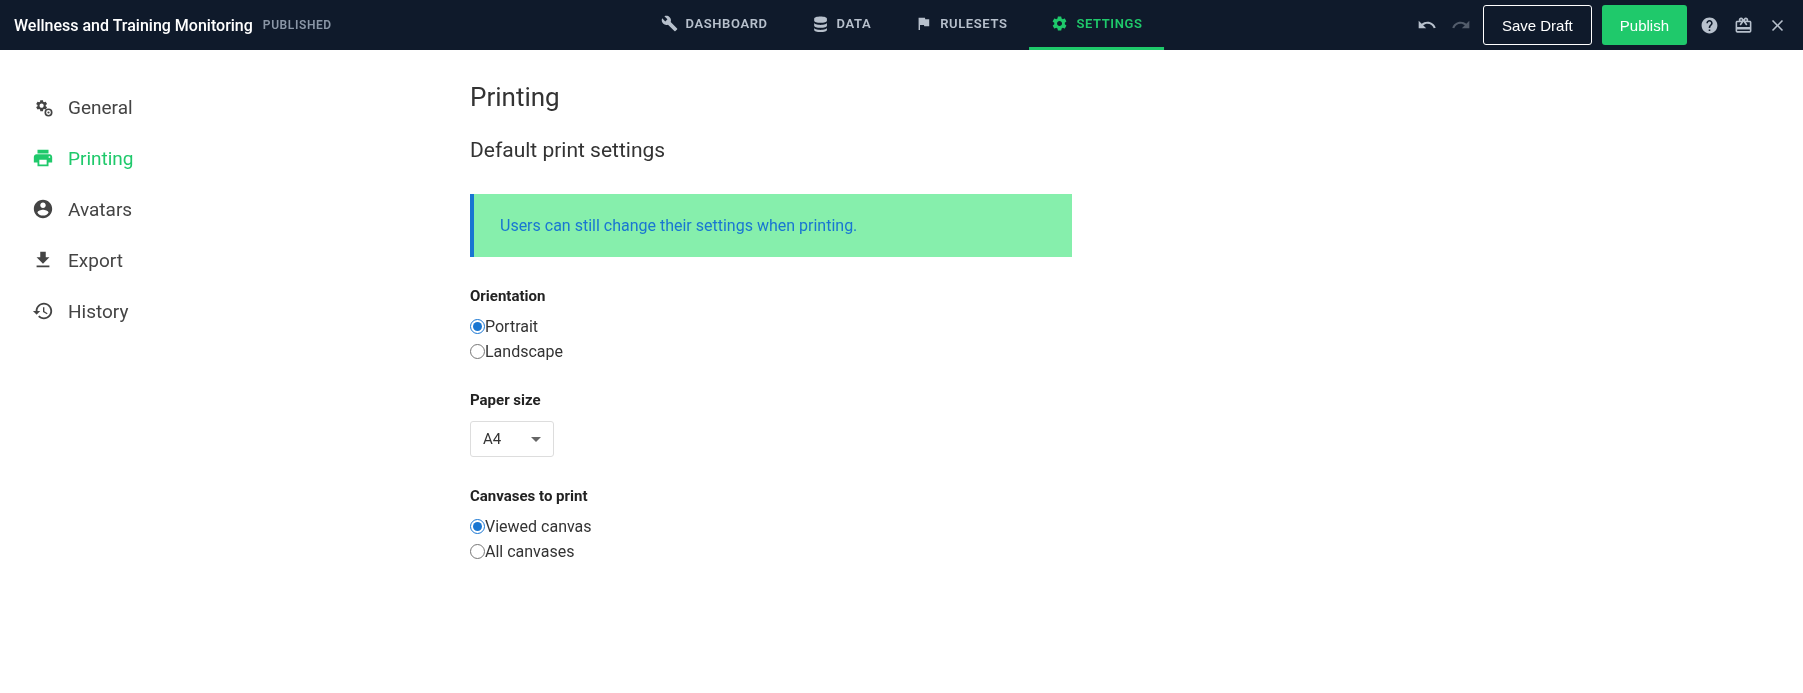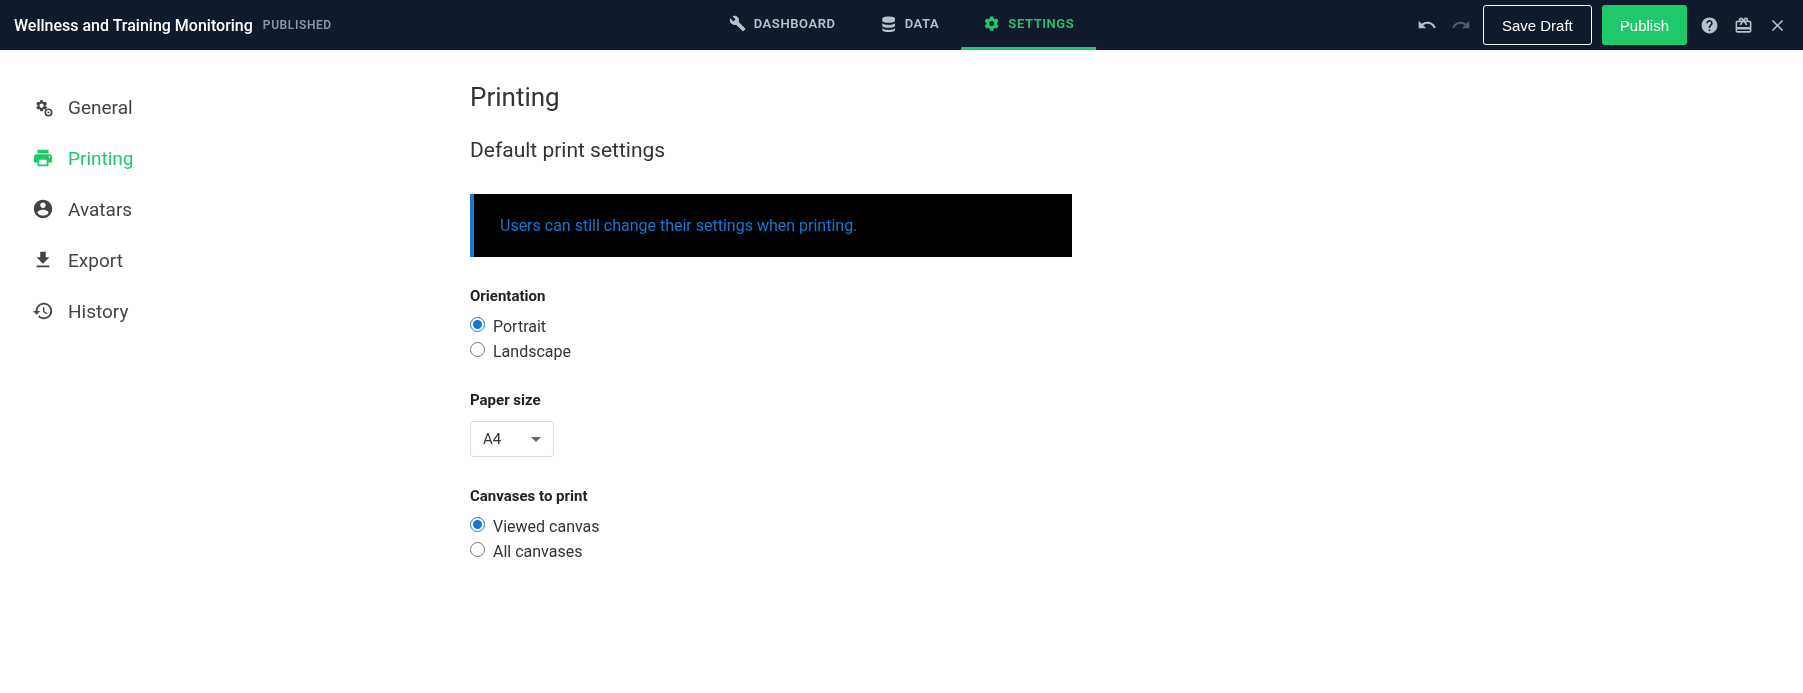--- a/index.html
+++ b/index.html
@@ -134,40 +134,40 @@
     color: #333;
     margin-bottom: 26px;
   }
   .section-title {
     font-size: 21px;
     font-weight: 400;
     color: #333;
     margin-bottom: 32px;
   }
   .info-banner {
-    background: #000000;
+    background: #86efac;
     border-left: 4px solid #1976d2;
     padding: 22px 26px;
     color: #1976d2;
     font-size: 16px;
     margin-bottom: 30px;
     width: 602px;
   }
 
   .field-group { margin-bottom: 30px; }
   .field-label {
     font-size: 15px;
     font-weight: 700;
     color: #222;
     margin-bottom: 12px;
   }
   .radio-row {
     display: flex;
-    align-items: flex-start;
-    gap: 8px;
+    align-items: center;
+    gap: 0;
     margin-bottom: 6px;
     font-size: 16px;
     color: #333;
     cursor: pointer;
   }
   .radio-row input[type="radio"] {
     width: 15px;
     height: 15px;
     accent-color: #1976d2;
     cursor: pointer;
@@ -207,20 +207,26 @@
       <svg class="icon" width="17" height="17" viewBox="0 0 24 24">
           <path d="M22.7 19l-9.1-9.1c.9-2.3.4-5-1.5-6.9-2-2-5-2.4-7.4-1.3L9 6 6 9 1.6 4.7C.4 7.1.9 10.1 2.9 12.1c1.9 1.9 4.6 2.4 6.9 1.5l9.1 9.1c.4.4 1 .4 1.4 0l2.3-2.3c.5-.4.5-1.1.1-1.4z"></path>
         </svg>
       <span>DASHBOARD</span>
     </div>
     <div class="nav-item">
       <svg class="icon" width="17" height="17" viewBox="0 0 24 24">
           <path d="M12 2C7 2 3 3.3 3 5v3c0 1.7 4 3 9 3s9-1.3 9-3V5c0-1.7-4-3-9-3zm0 12c-5 0-9-1.3-9-3v4c0 1.7 4 3 9 3s9-1.3 9-3v-4c0 1.7-4 3-9 3zm0 7c-5 0-9-1.3-9-3v3c0 1.7 4 3 9 3s9-1.3 9-3v-3c0 1.7-4 3-9 3z"></path>
         </svg>
       <span>DATA</span>
+    </div>
+    <div class="nav-item">
+      <svg class="icon" width="17" height="17" viewBox="0 0 24 24">
+          <path d="M14.4 6L14 4H5v17h2v-7h5.6l.4 2h7V6z"></path>
+        </svg>
+      <span>RULESETS</span>
     </div>
     <div class="nav-item active">
       <svg class="icon" width="17" height="17" viewBox="0 0 24 24">
           <path d="M19.4 13c.04-.3.07-.66.07-1s-.03-.7-.07-1l2.1-1.65c.2-.15.25-.42.13-.64l-2-3.46c-.12-.22-.39-.3-.61-.22l-2.49 1c-.52-.4-1.08-.73-1.69-.98l-.38-2.65C14.43 2.18 14.23 2 14 2h-4c-.23 0-.43.18-.46.42l-.38 2.65c-.61.25-1.17.59-1.69.98l-2.49-1c-.22-.08-.49 0-.61.22l-2 3.46c-.13.22-.07.49.13.64L4.6 11c-.04.3-.07.66-.07 1s.03.7.07 1l-2.1 1.65c-.2.15-.25.42-.13.64l2 3.46c.12.22.39.3.61.22l2.49-1c.52.4 1.08.73 1.69.98l.38 2.65c.03.24.23.42.46.42h4c.23 0 .43-.18.46-.42l.38-2.65c.61-.25 1.17-.59 1.69-.98l2.49 1c.22.08.49 0 .61-.22l2-3.46c.12-.22.07-.49-.13-.64L19.4 13zM12 15.5c-1.93 0-3.5-1.57-3.5-3.5s1.57-3.5 3.5-3.5 3.5 1.57 3.5 3.5-1.57 3.5-3.5 3.5z"></path>
         </svg>
       <span>SETTINGS</span>
     </div>
   </div>
 
   <div class="topbar-right">

